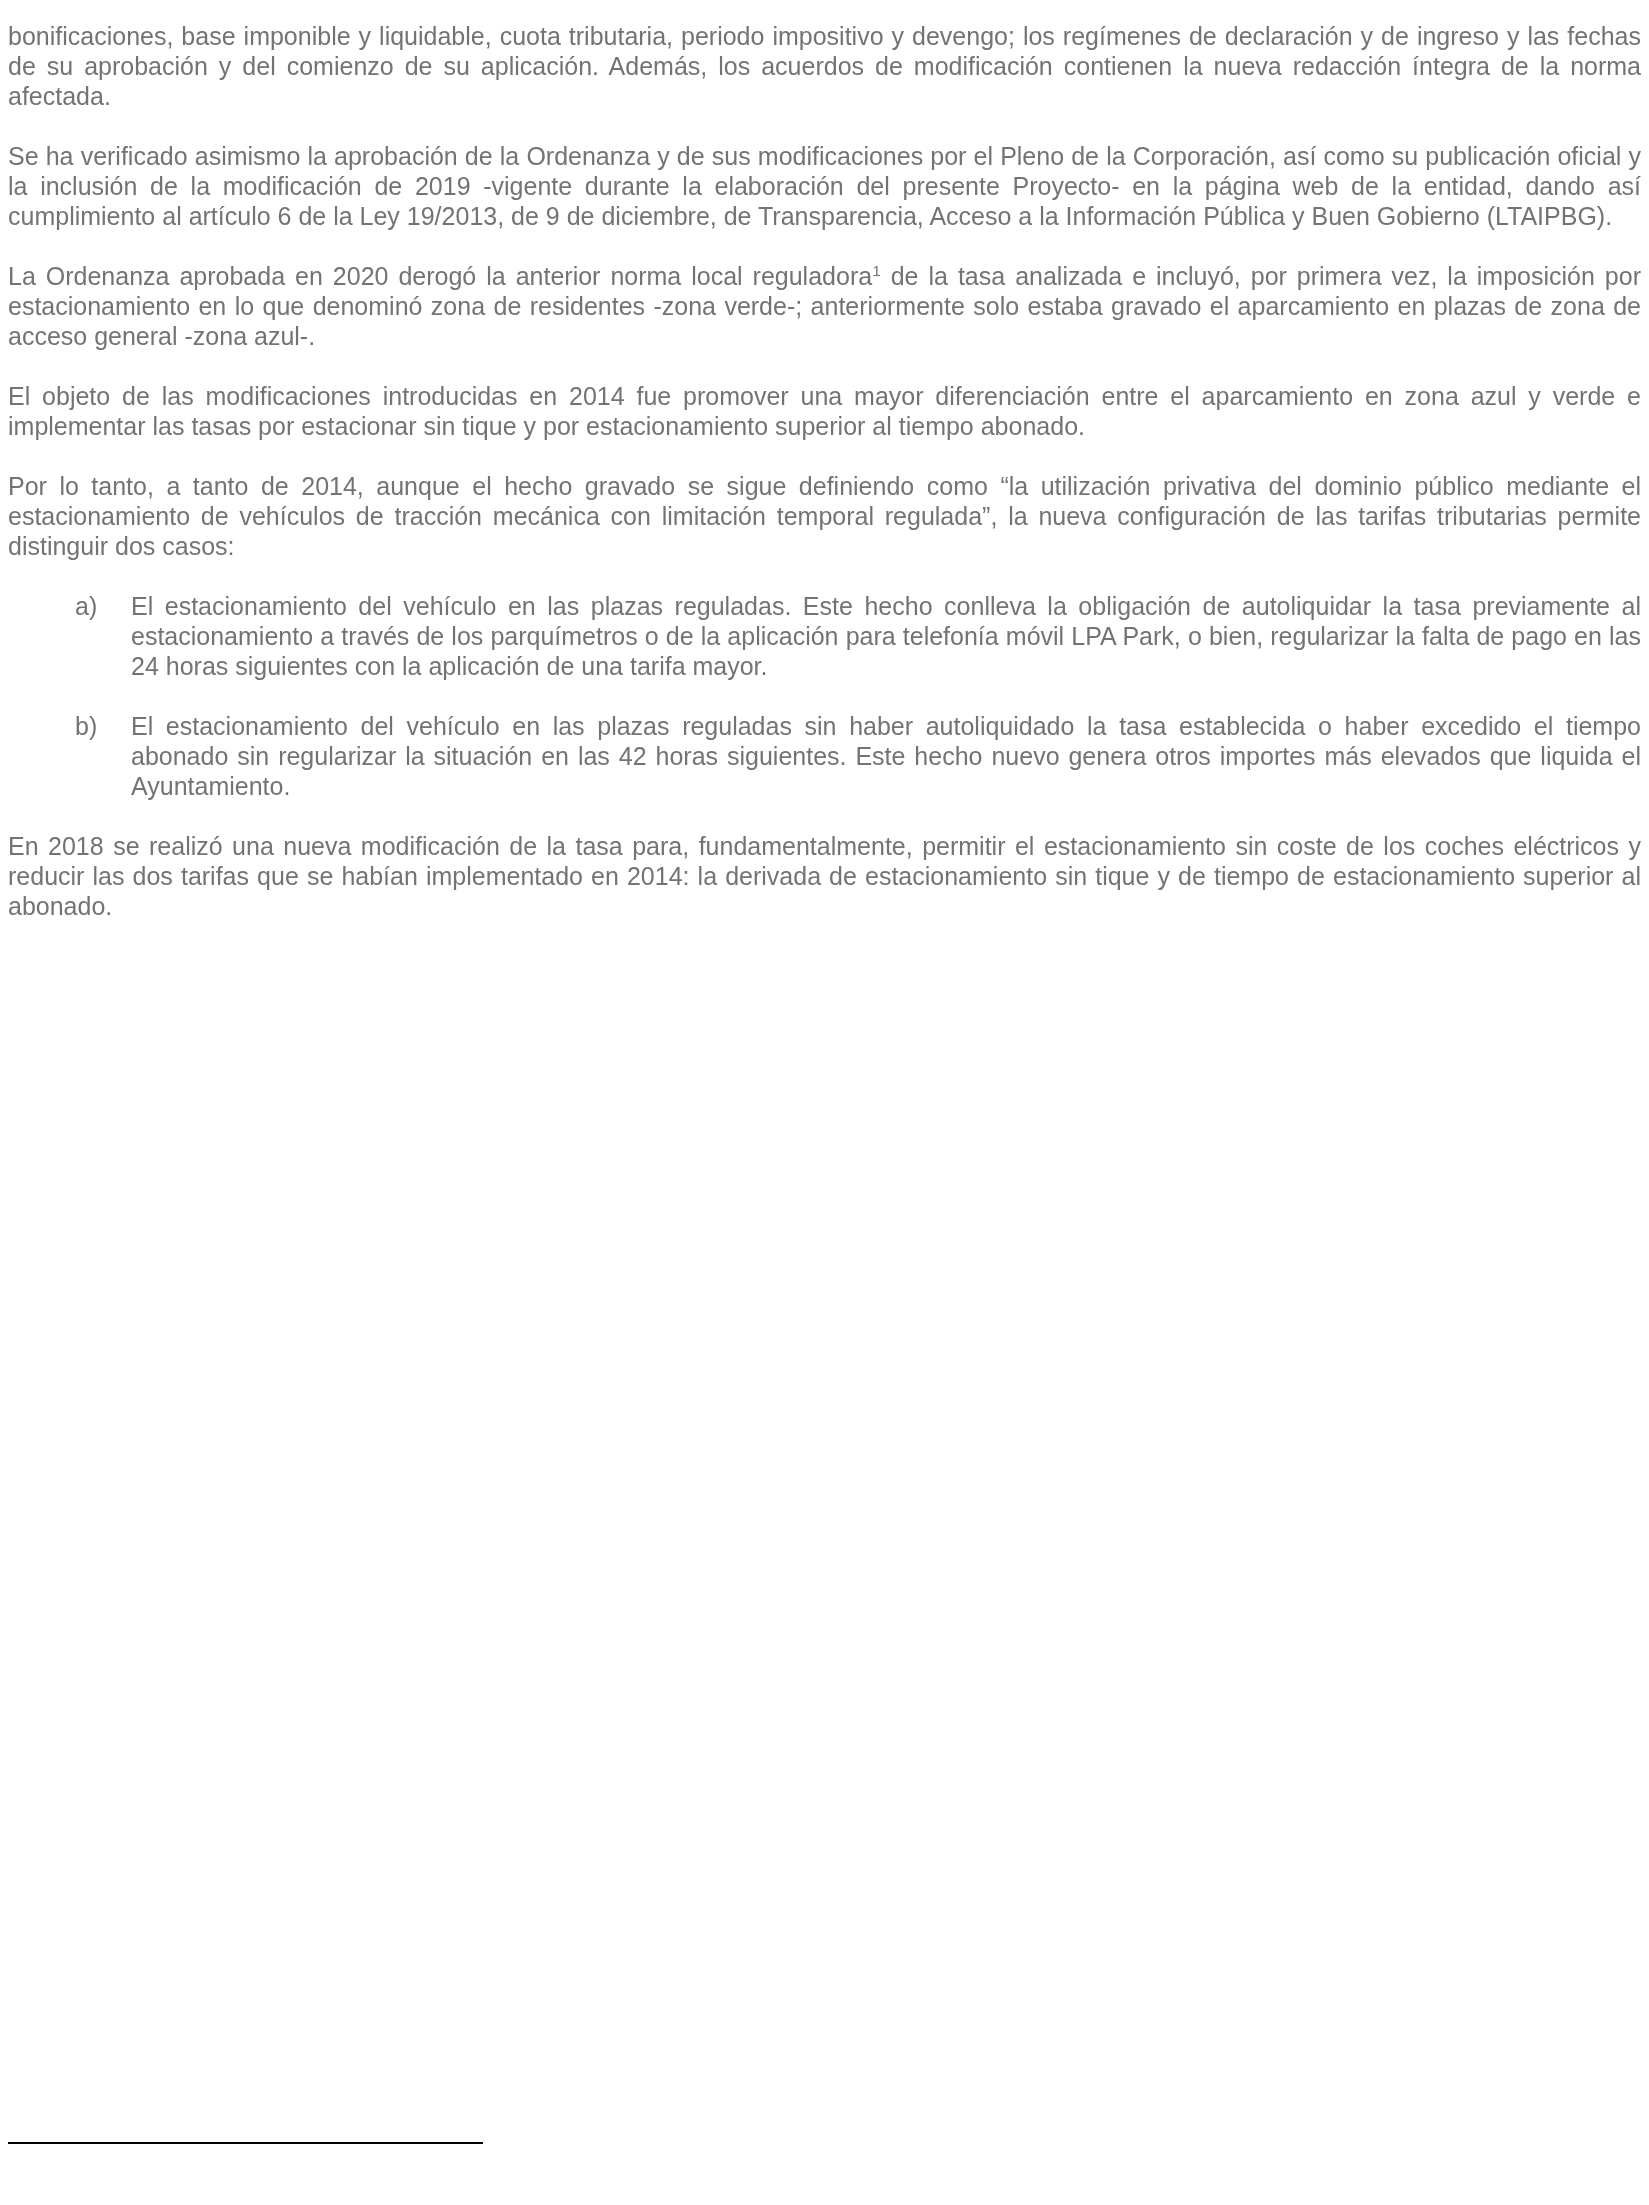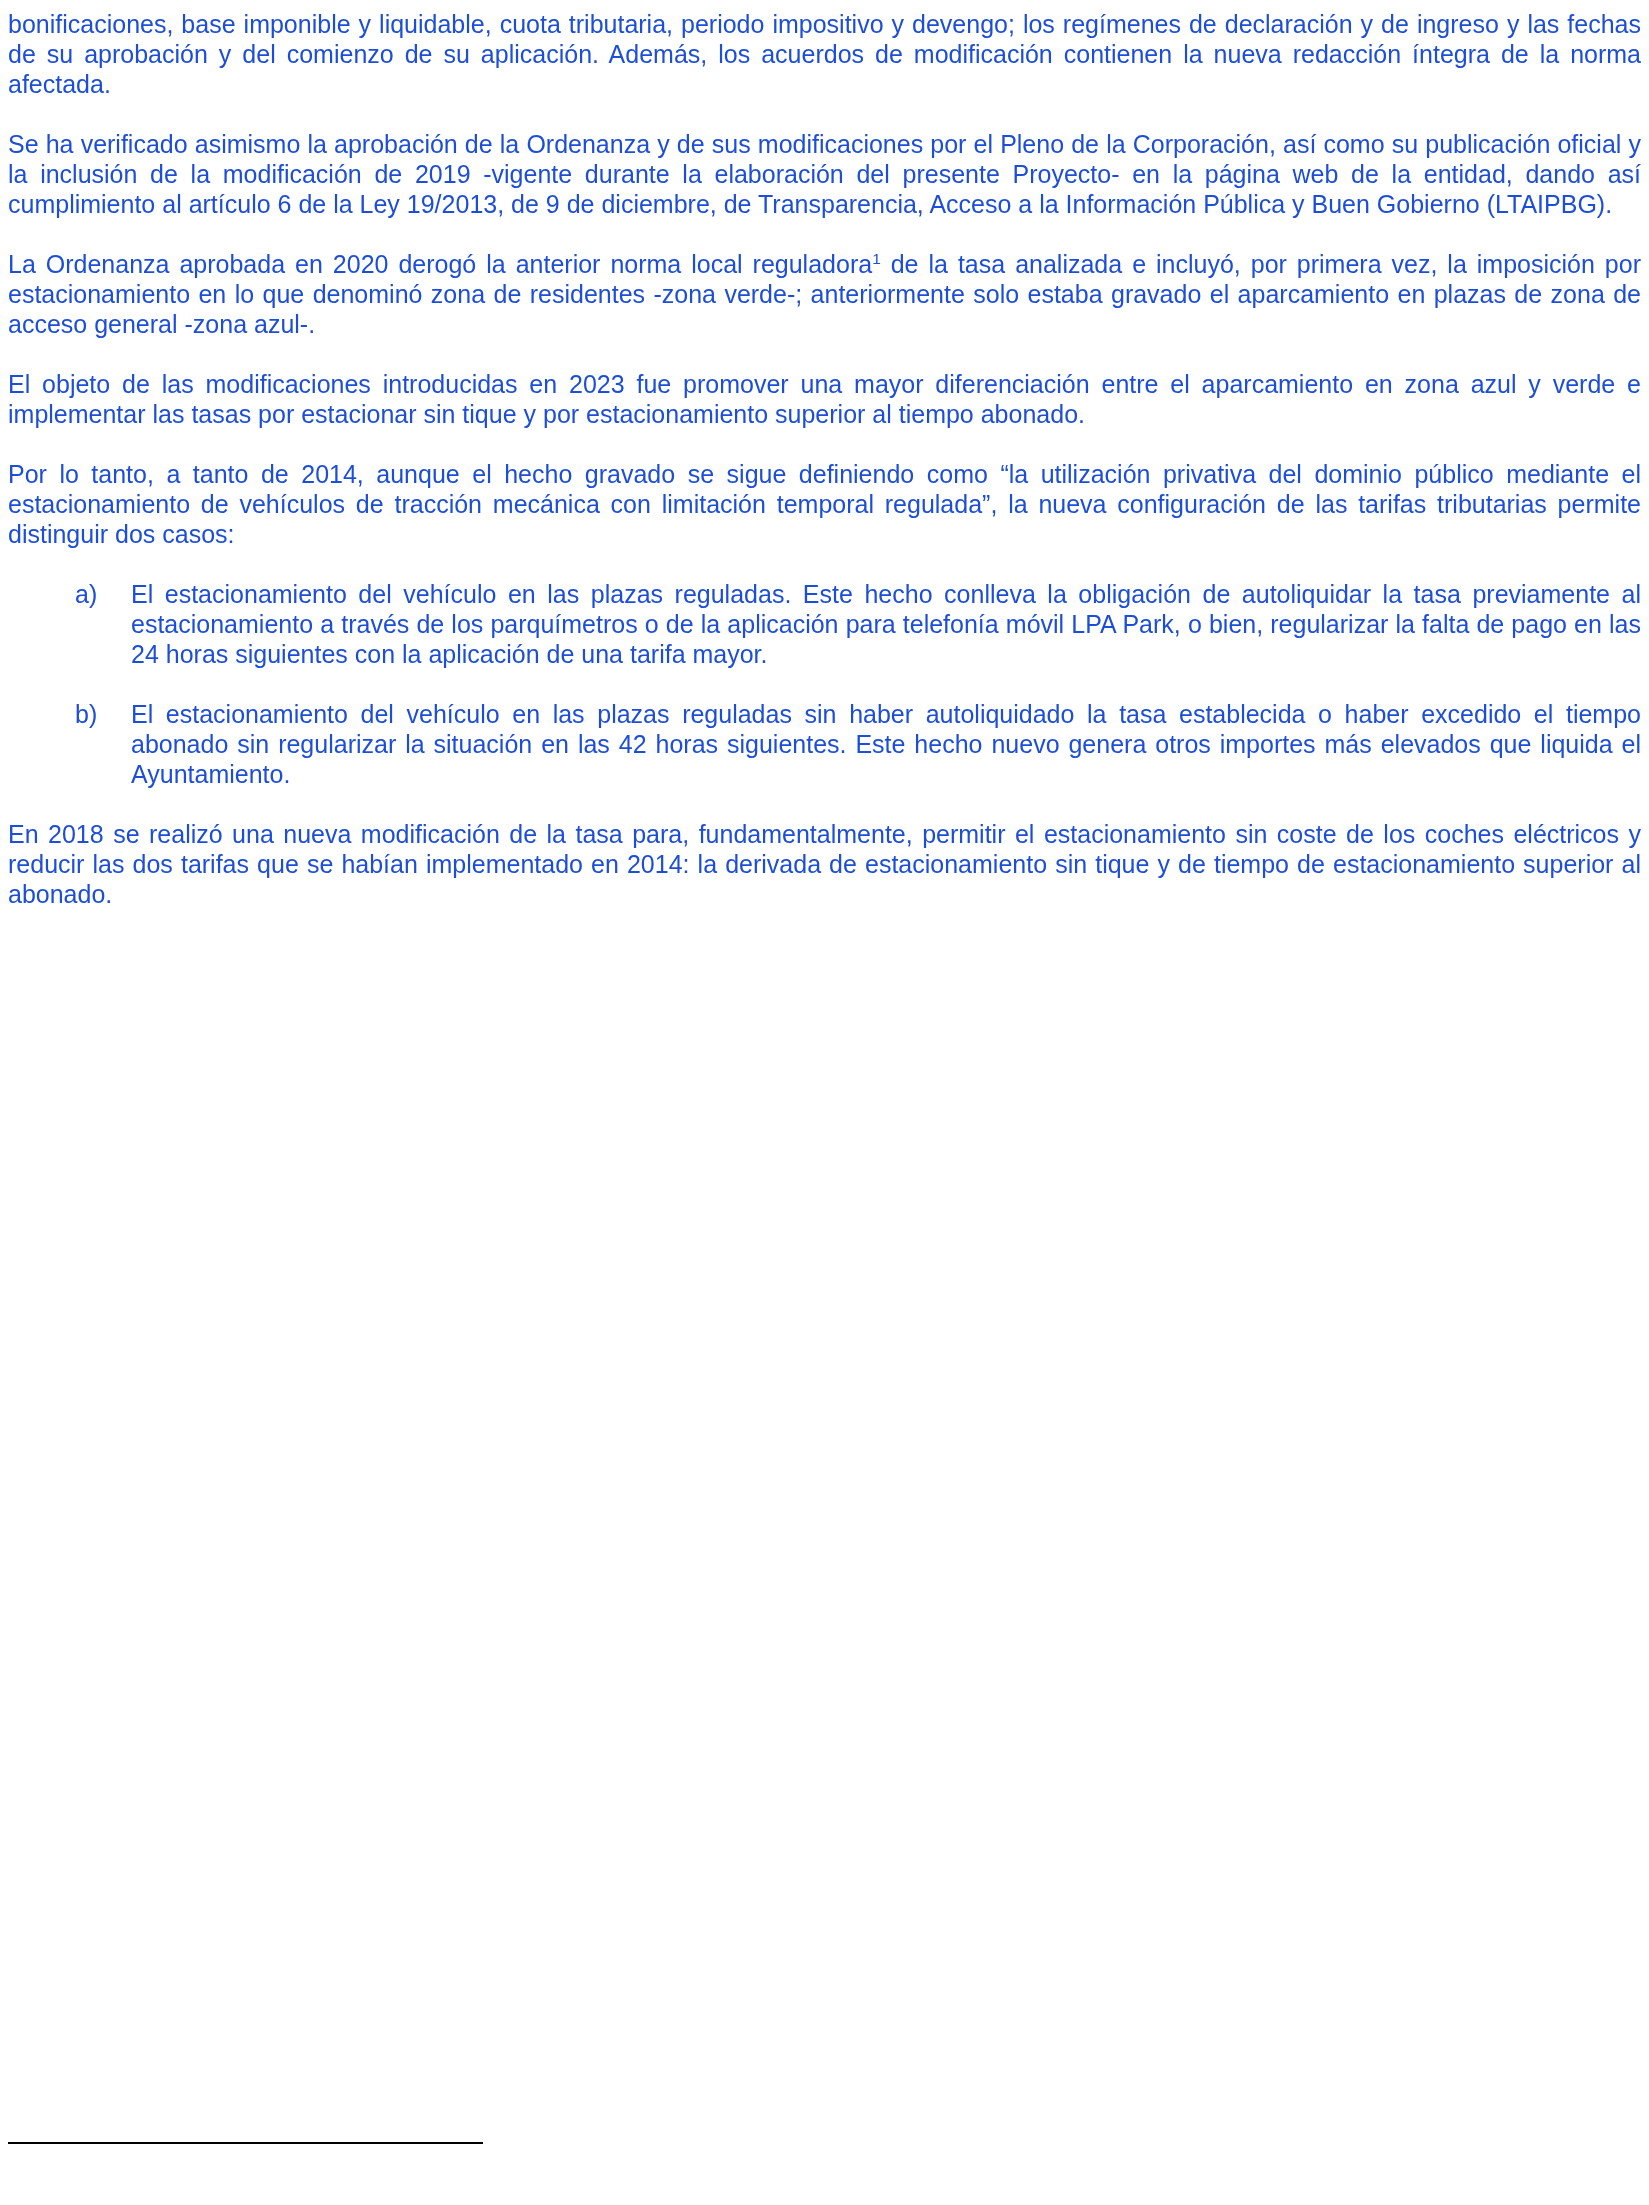--- a/index.html
+++ b/index.html
@@ -2,25 +2,25 @@
 <html style="font-size:13px"><head>
 <meta charset="utf-8">
 <style>
   * { box-sizing: border-box; }
   html, body { margin: 0; padding: 0; background: #ffffff; }
   .page {
     position: relative;
     width: 1649px;
     height: 2205px;
     background: #ffffff;
-    color: #1d4ed8;
+    color: #737373;
     font-family: "Liberation Sans", "DejaVu Sans", sans-serif;
     font-size: 25px;
     line-height: 1.2;
-    padding: 9px 8px 0 8px;
+    padding: 21px 8px 0 8px;
     overflow: hidden;
   }
   .para {
     margin: 0 0 30px 0;
     text-align: justify;
   }
   .list-item {
     position: relative;
     padding-left: 123px;
     margin: 0 0 30px 0;
@@ -59,21 +59,21 @@
 <body>
 
 <div class="page">
 
   <p class="para">bonificaciones, base imponible y liquidable, cuota tributaria, periodo impositivo y devengo; los regímenes de declaración y de ingreso y las fechas de su aprobación y del comienzo de su aplicación. Además, los acuerdos de modificación contienen la nueva redacción íntegra de la norma afectada.</p>
 
   <p class="para">Se ha verificado asimismo la aprobación de la Ordenanza y de sus modificaciones por el Pleno de la Corporación, así como su publicación oficial y la inclusión de la modificación de 2019 -vigente durante la elaboración del presente Proyecto- en la página web de la entidad, dando así cumplimiento al artículo 6 de la Ley 19/2013, de 9 de diciembre, de Transparencia, Acceso a la Información Pública y Buen Gobierno (LTAIPBG).</p>
 
   <p class="para"><span>La Ordenanza aprobada en 2020 derogó la anterior norma local reguladora</span><sup class="fn-ref">1</sup><span> de la tasa analizada e incluyó, por primera vez, la imposición por estacionamiento en lo que denominó zona de residentes -zona verde-; anteriormente solo estaba gravado el aparcamiento en plazas de zona de acceso general -zona azul-.</span></p>
 
-  <p class="para">El objeto de las modificaciones introducidas en 2023 fue promover una mayor diferenciación entre el aparcamiento en zona azul y verde e implementar las tasas por estacionar sin tique y por estacionamiento superior al tiempo abonado.</p>
+  <p class="para">El objeto de las modificaciones introducidas en 2014 fue promover una mayor diferenciación entre el aparcamiento en zona azul y verde e implementar las tasas por estacionar sin tique y por estacionamiento superior al tiempo abonado.</p>
 
   <p class="para"><span>Por lo tanto, a tanto de 2014, aunque el hecho gravado se sigue definiendo como </span><span class="italic">“la utilización privativa del dominio público mediante el estacionamiento de vehículos de tracción mecánica con limitación temporal regulada”,</span><span> la nueva configuración de las tarifas tributarias permite distinguir dos casos:</span></p>
 
   <div class="list-item">
     <span class="list-marker">a)</span>
     <span>El estacionamiento del vehículo en las plazas reguladas. Este hecho conlleva la obligación de autoliquidar la tasa previamente al estacionamiento a través de los parquímetros o de la aplicación para telefonía móvil LPA Park, o bien, regularizar la falta de pago en las 24 horas siguientes con la aplicación de una tarifa mayor.</span>
   </div>
 
   <div class="list-item">
     <span class="list-marker">b)</span>

